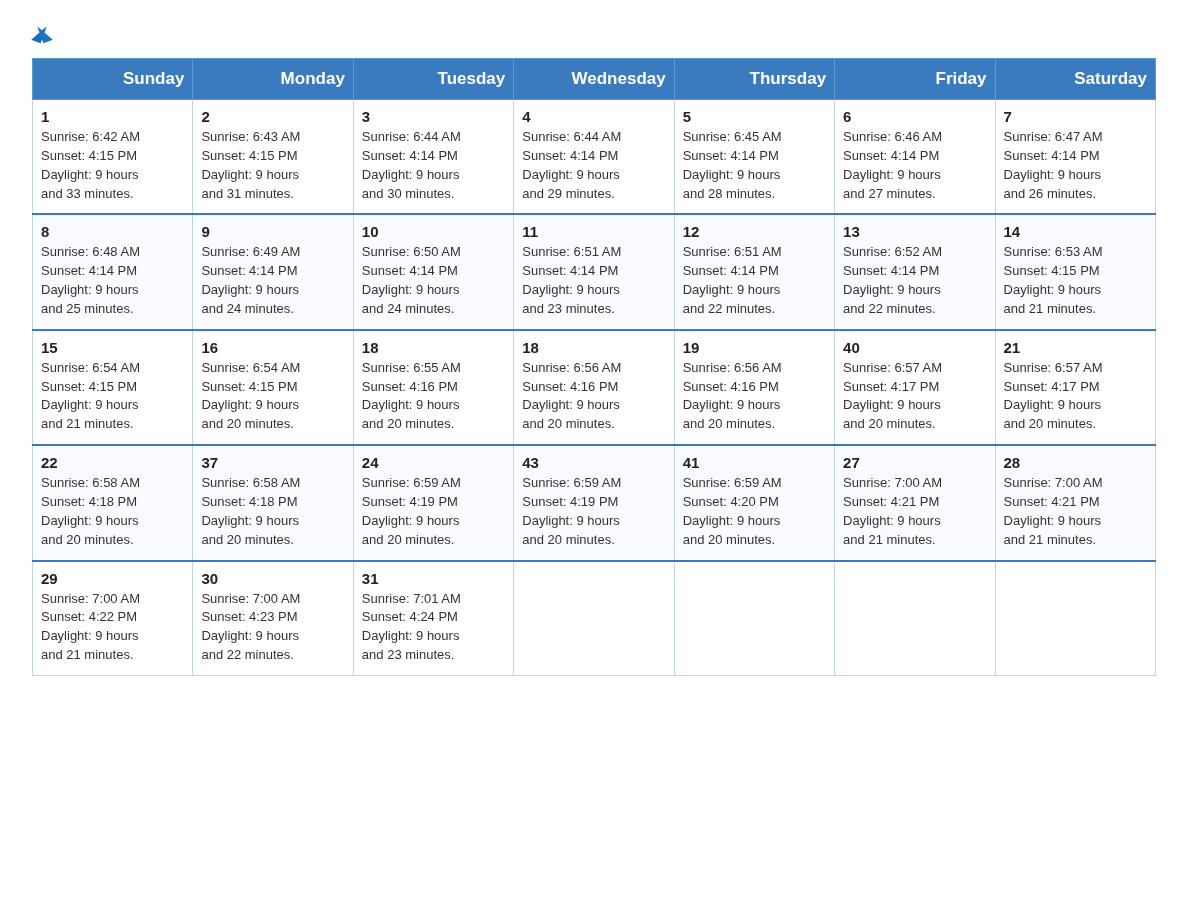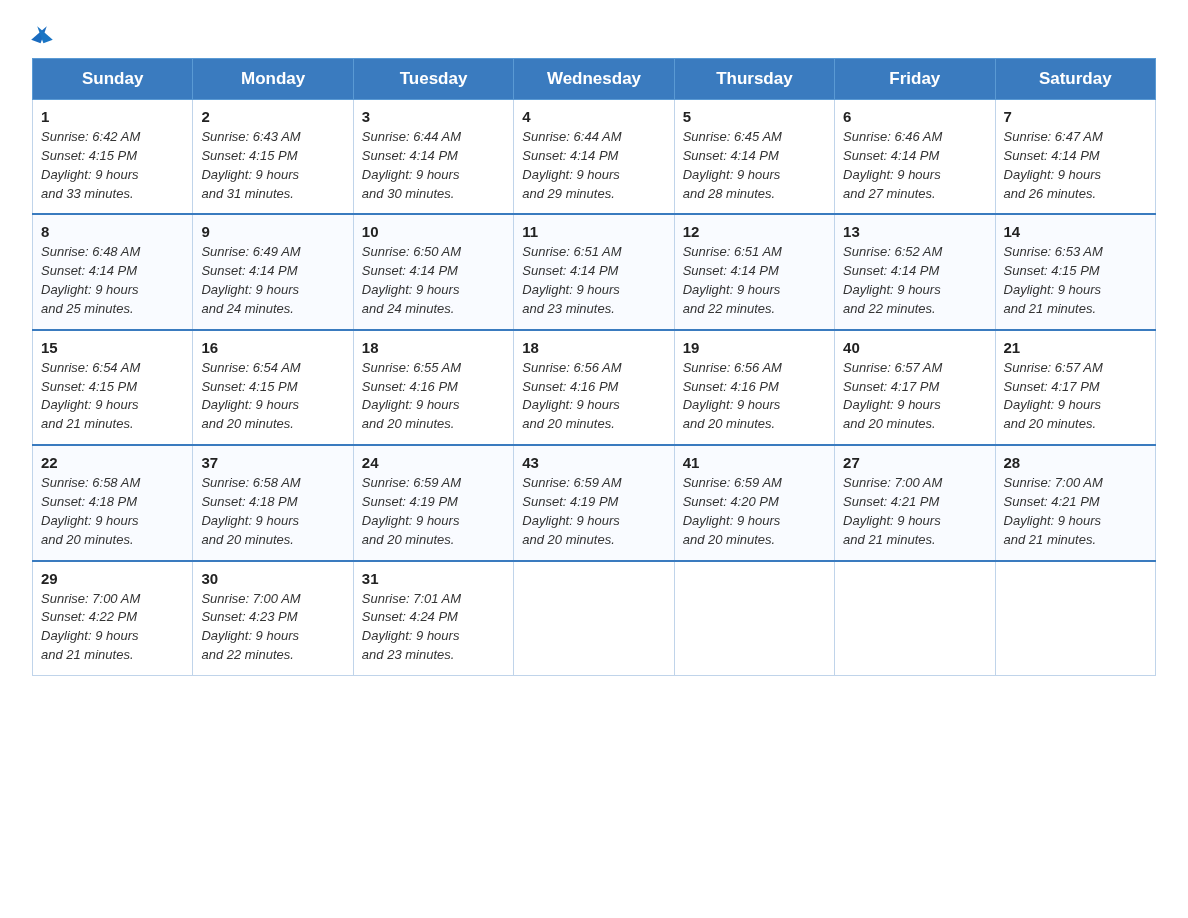--- a/index.html
+++ b/index.html
@@ -72,21 +72,21 @@
       width: 100%;
       border-collapse: collapse;
       border: 1px solid #3a7bbf;
     }
     .calendar th {
       background-color: #3a7bbf;
       color: #fff;
       font-size: 17px;
       font-weight: bold;
       padding: 10px 8px;
-      text-align: center;
+      text-align: right;
       border: 1px solid #5a9ad4;
     }
     .calendar td {
       vertical-align: top;
       padding: 8px 8px 10px 8px;
       border: 1px solid #c0d4ea;
       width: 14.28%;
       min-height: 90px;
       font-size: 13.5px;
       color: #222;
@@ -99,21 +99,20 @@
       font-size: 15px;
       font-weight: bold;
       color: #222;
       display: block;
       margin-bottom: 3px;
     }
     .day-info {
       font-size: 13px;
       color: #333;
       line-height: 1.45;
-      font-style: italic;
     }
     .empty-cell {
       background: #fff !important;
     }
     .calendar tbody tr td:first-child .day-num {
       color: #222;
     }
     
     .calendar tbody tr td {
       border-top: 2px solid #3a7bbf;

